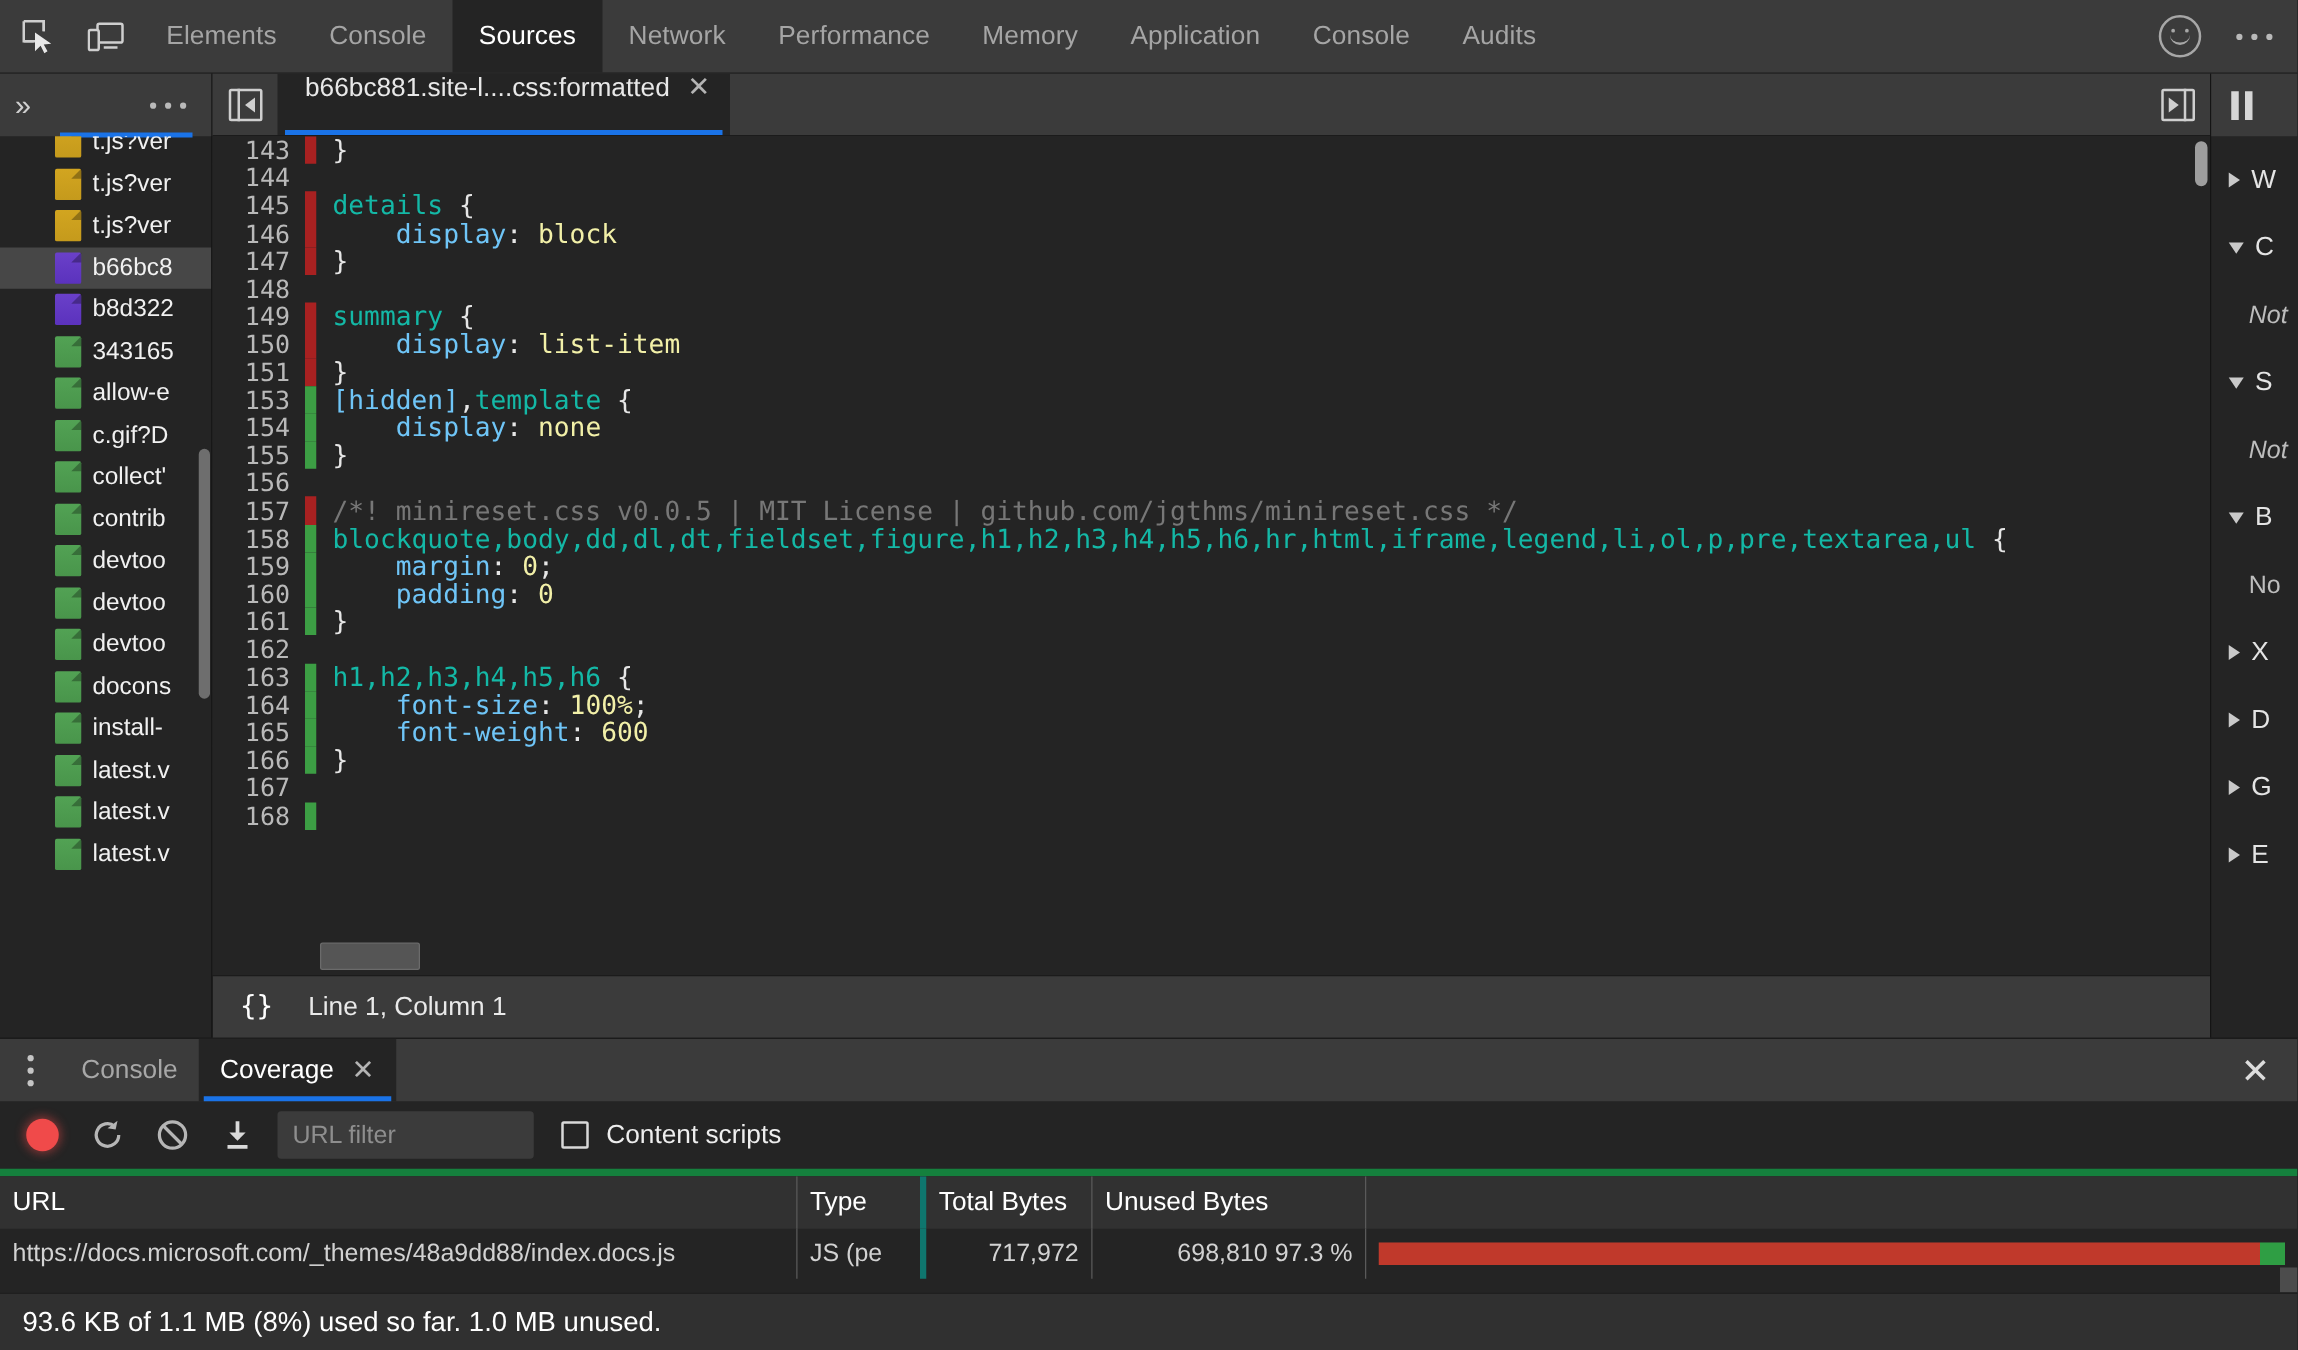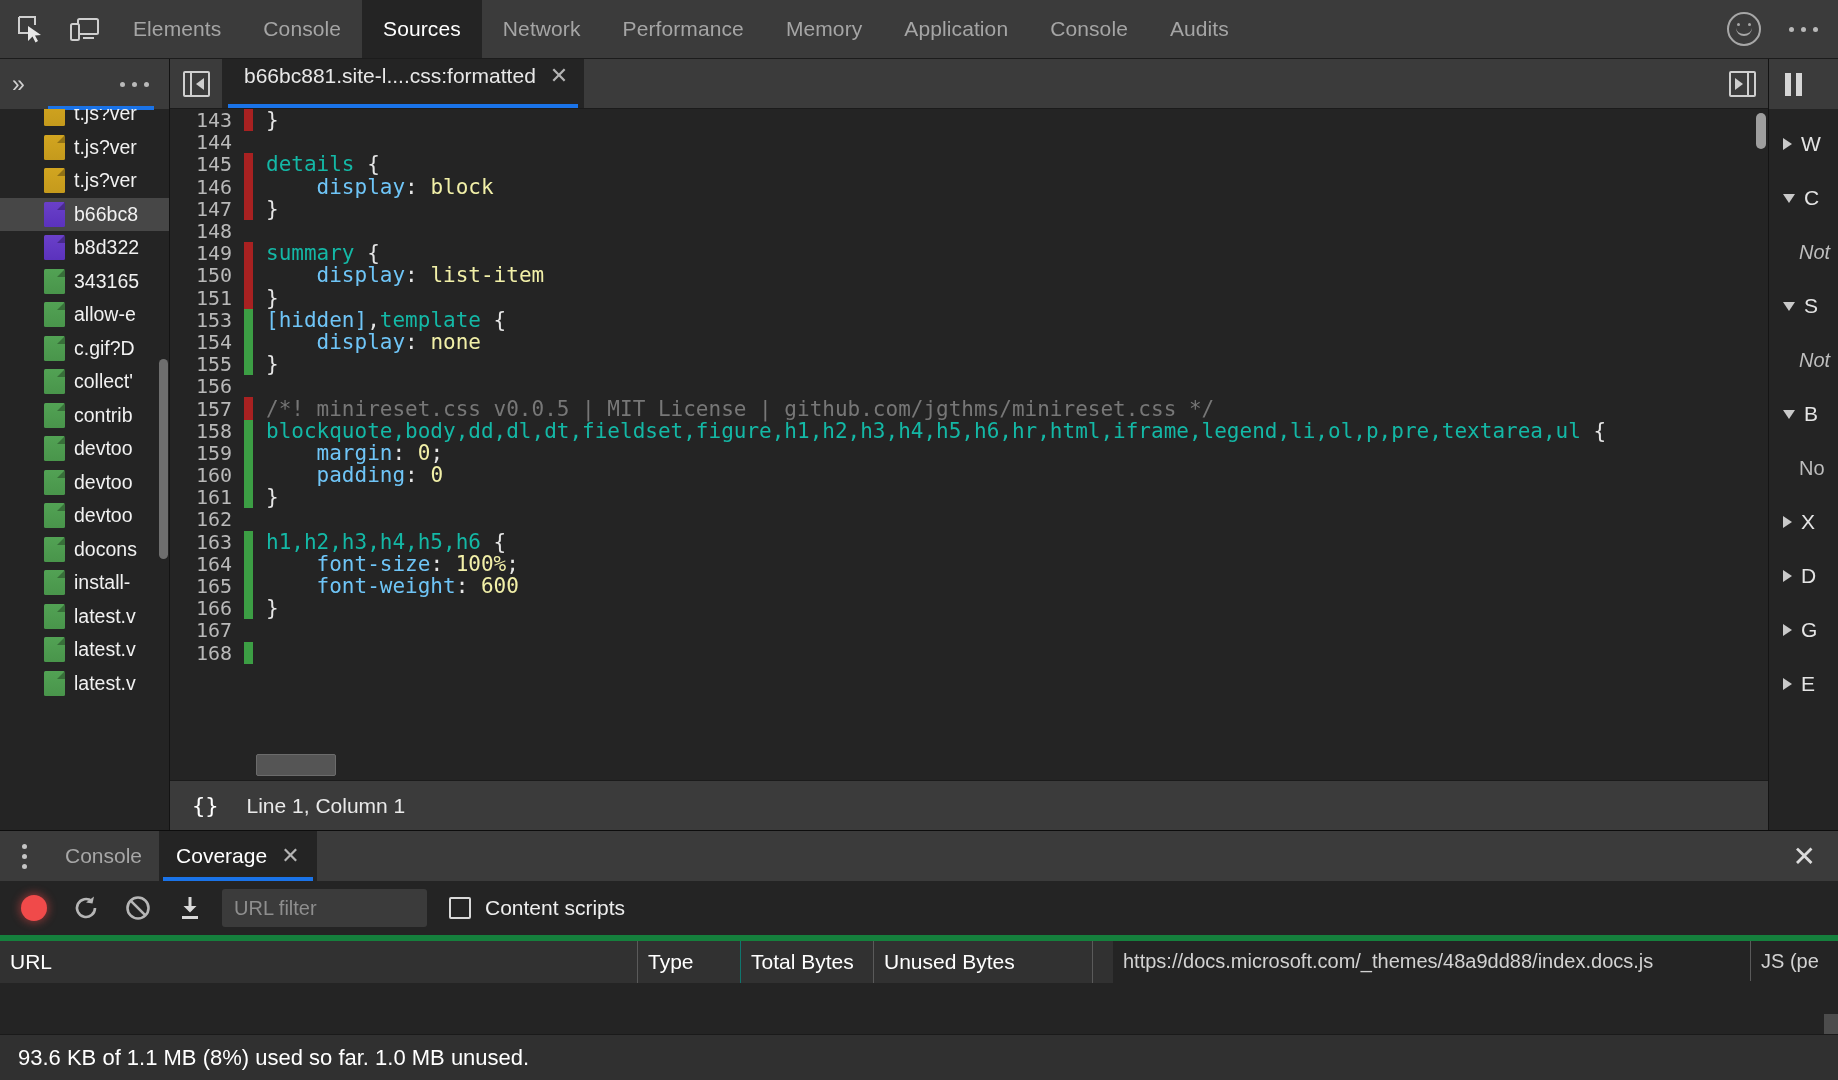--- a/index.html
+++ b/index.html
@@ -125,21 +125,21 @@
   }
   .panel-glyph i {
     position:absolute; left: 11px; top: 50%; transform: translateY(-50%);
     width:0;height:0;border-style:solid;border-width:6px 8px 6px 0;
     border-color: transparent #cfcfcf transparent transparent;
   }
   .panel-glyph.right::before { left:auto; right:5px; }
   .panel-glyph.right i { left:auto; right:11px; border-width:6px 0 6px 8px;
     border-color: transparent transparent transparent #cfcfcf;}
   .editor-tab {
-    display:flex; align-items:center; gap: 14px;
+    display:flex; align-items:flex-start; gap: 14px;
     background:#242424; padding: 0 16px 16px 22px; font-size: 21px; color:#e8e8e8;
     position:relative; cursor:pointer;
   }
   .editor-tab .tab-underline { position:absolute; left:6px; right:6px; bottom:0; height:4px; background:#1a73e8; }
   .tab-close { font-size: 22px; color:#b4b4b4; line-height:1; cursor:pointer; }
 
   
   .code-wrap { flex:1; display:flex; min-height:0; position:relative; overflow:hidden; background:#242424;}
   .code-scroller { flex:1; position:relative; overflow:hidden; }
   .code-lines { font-family: "DejaVu Sans Mono", monospace; font-size: 21px; }
@@ -214,28 +214,28 @@
   }
   .ct-btn { width:52px; height:60px; display:flex; align-items:center; justify-content:center; cursor:pointer;}
   .rec-dot { width:26px;height:26px;border-radius:50%; background:#f04a4a; box-shadow:0 0 8px 2px rgba(240,74,74,.45);}
   .url-filter {
     width: 205px; height:38px; background:#3b3b3b; border-radius:3px; display:flex; align-items:center;
     padding: 0 12px; margin-left:6px; font-size:20px; color:#8e8e8e; cursor:text;
   }
   .content-scripts { display:flex; align-items:center; gap:14px; margin-left: 22px; font-size:21px; color:#eeeeee; cursor:pointer;}
   .cb { width:22px;height:22px;border:2px solid #d9d9d9; border-radius:2px; background:transparent;}
 
-  .cov-table { flex:1; display:flex; flex-direction:row; min-height:0; overflow:hidden;}
+  .cov-table { flex:1; display:flex; flex-direction:column; min-height:0; overflow:hidden;}
   .cov-head {
     height: 42px; min-height:42px; display:flex; align-items:center;
     background:#313131; font-size:21px; color:#ffffff;
   }
   .cov-head > div, .cov-row > div { padding: 0 10px; height:100%; display:flex; align-items:center; }
   .c-url   { flex: 0 0 638px; border-right:1px solid #5a5a5a;}
-  .c-type  { flex: 0 0 103px; border-right:1px solid #0f766e;}
+  .c-type  { flex: 0 0 103px; border-right:5px solid #0f766e;}
   .c-total { flex: 0 0 133px; border-right:1px solid #5a5a5a; }
   .c-unused{ flex: 0 0 219px; border-right:1px solid #5a5a5a;}
   .c-bar   { flex: 1; }
   .cov-row { height: 40px; display:flex; align-items:center; font-size:20px; color:#d2d2d2; }
   .cov-row .num { justify-content:flex-end;}
   .bar-track { width: 100%; height: 18px; background:#2f2f2f; position:relative; }
   .bar-unused { position:absolute; left:0; top:0; bottom:0; background:#c0392b; }
   .bar-used   { position:absolute; top:0; bottom:0; background:#2f9e44; }
 
   .cov-status {

